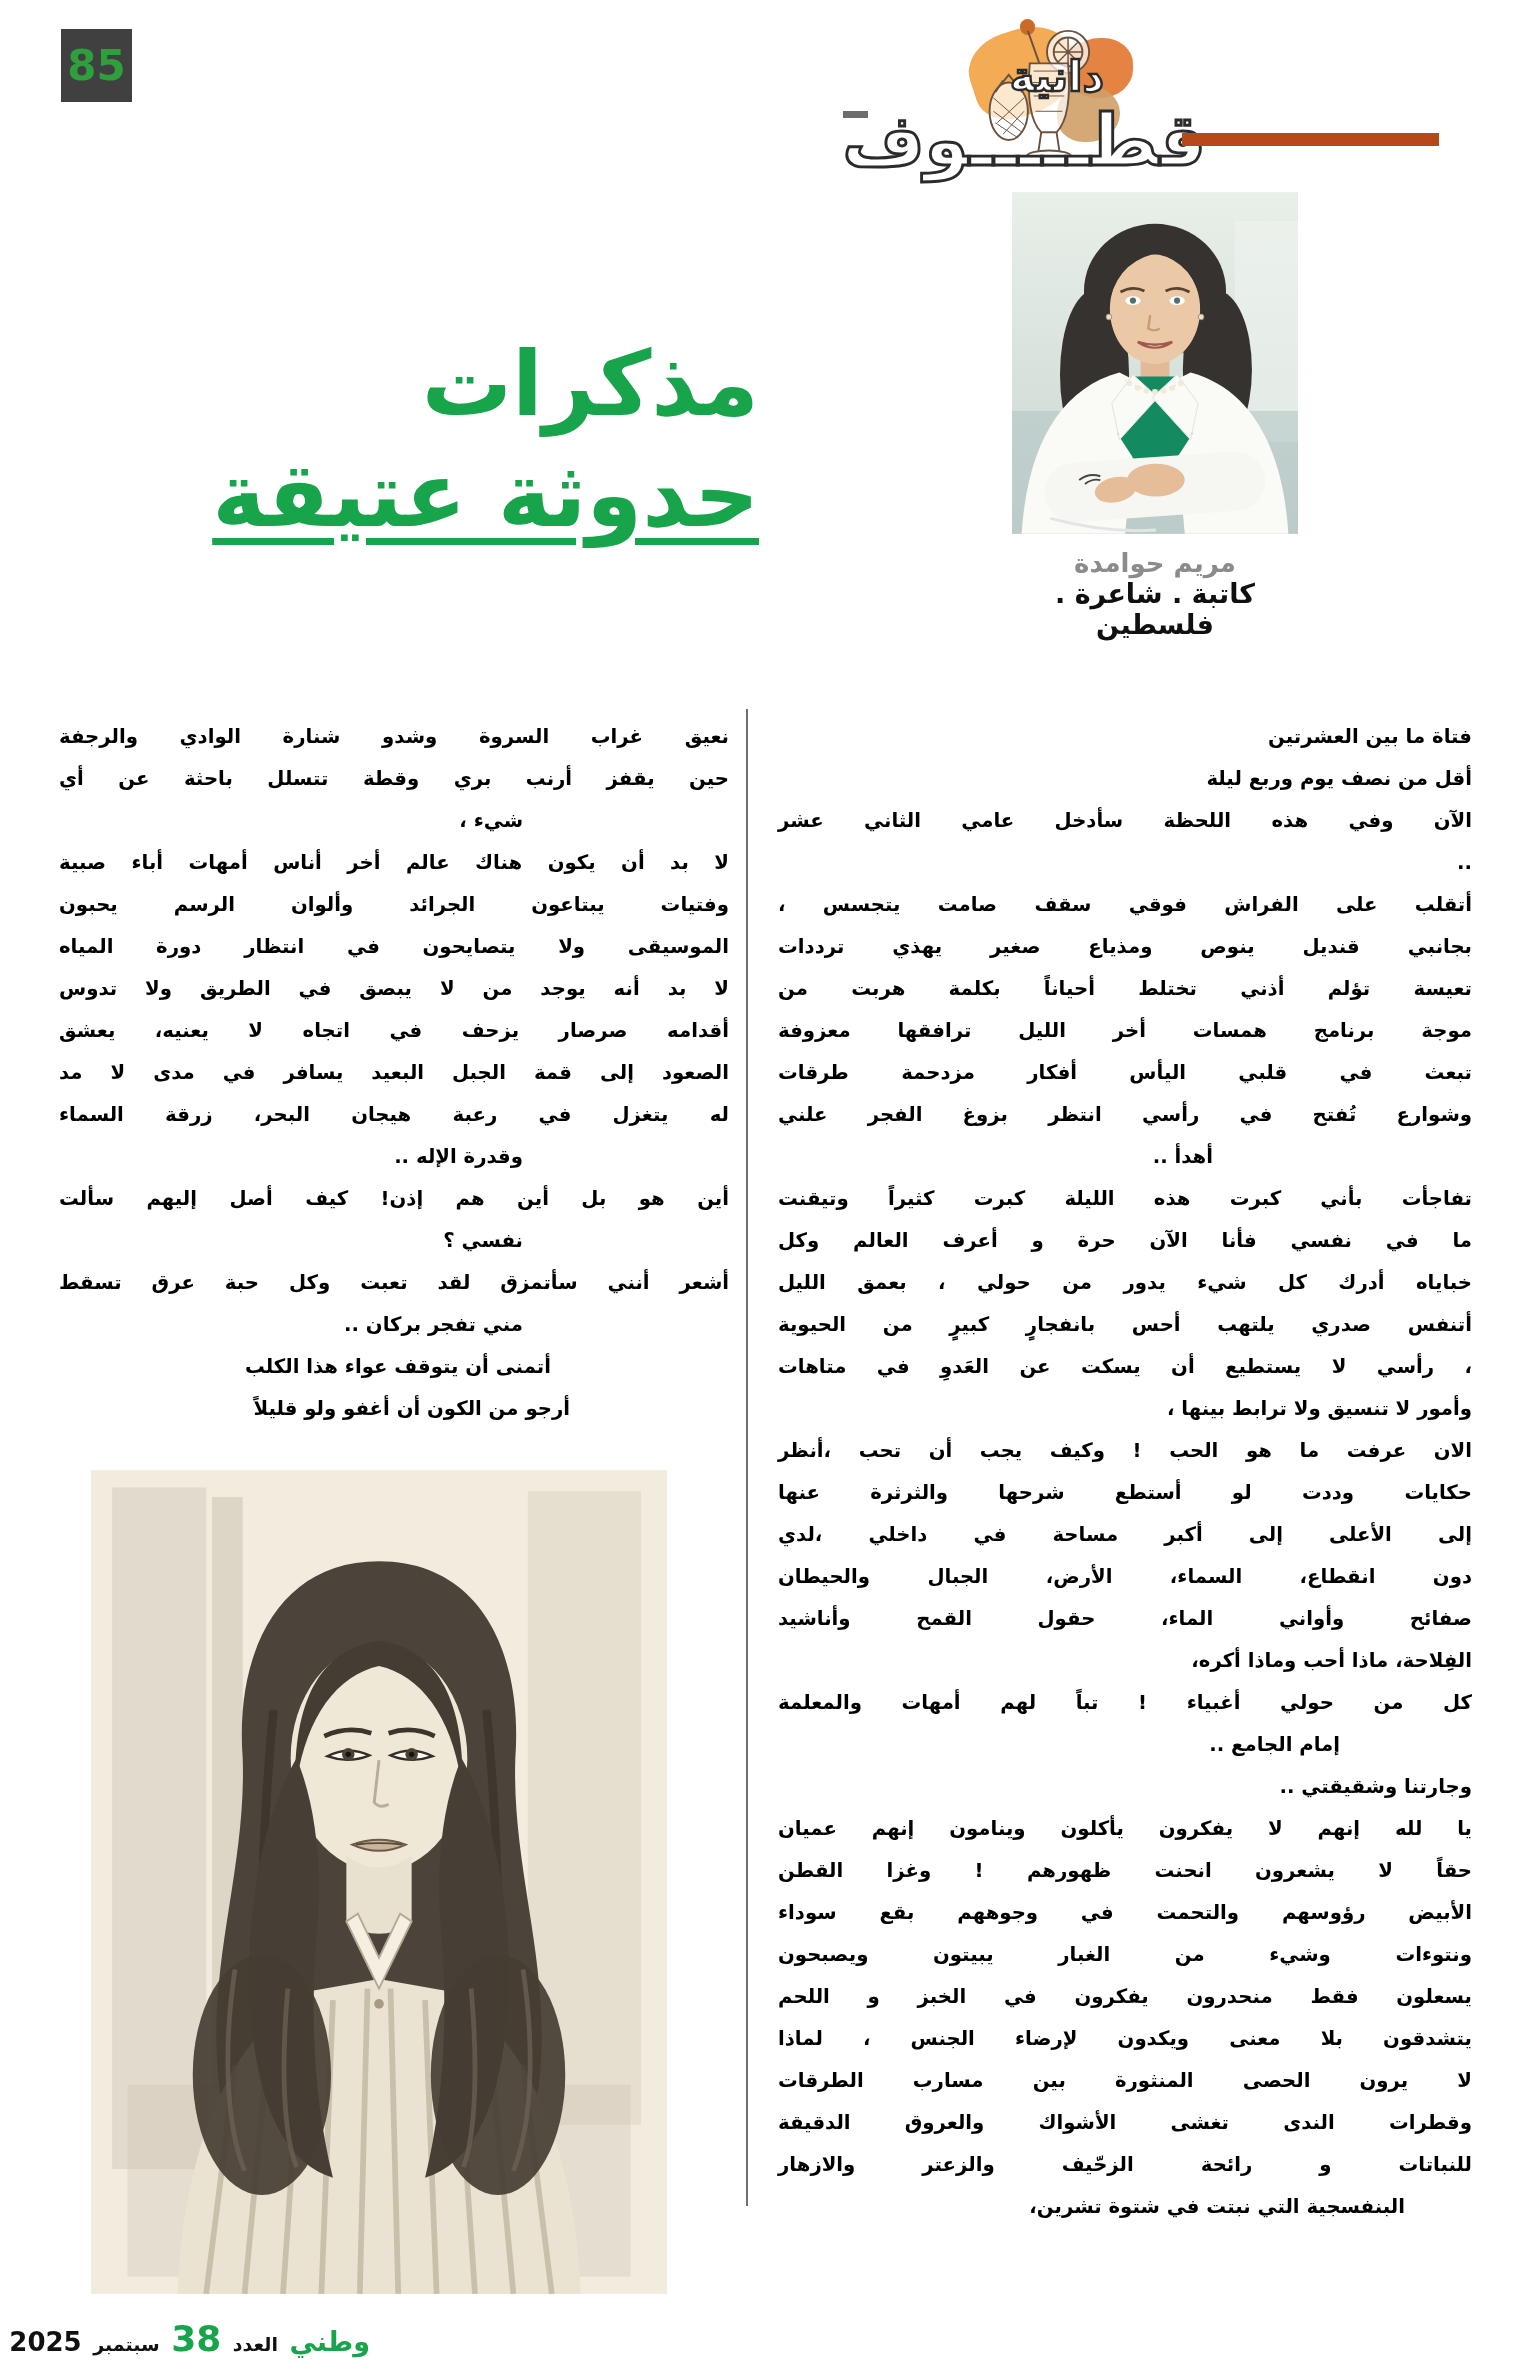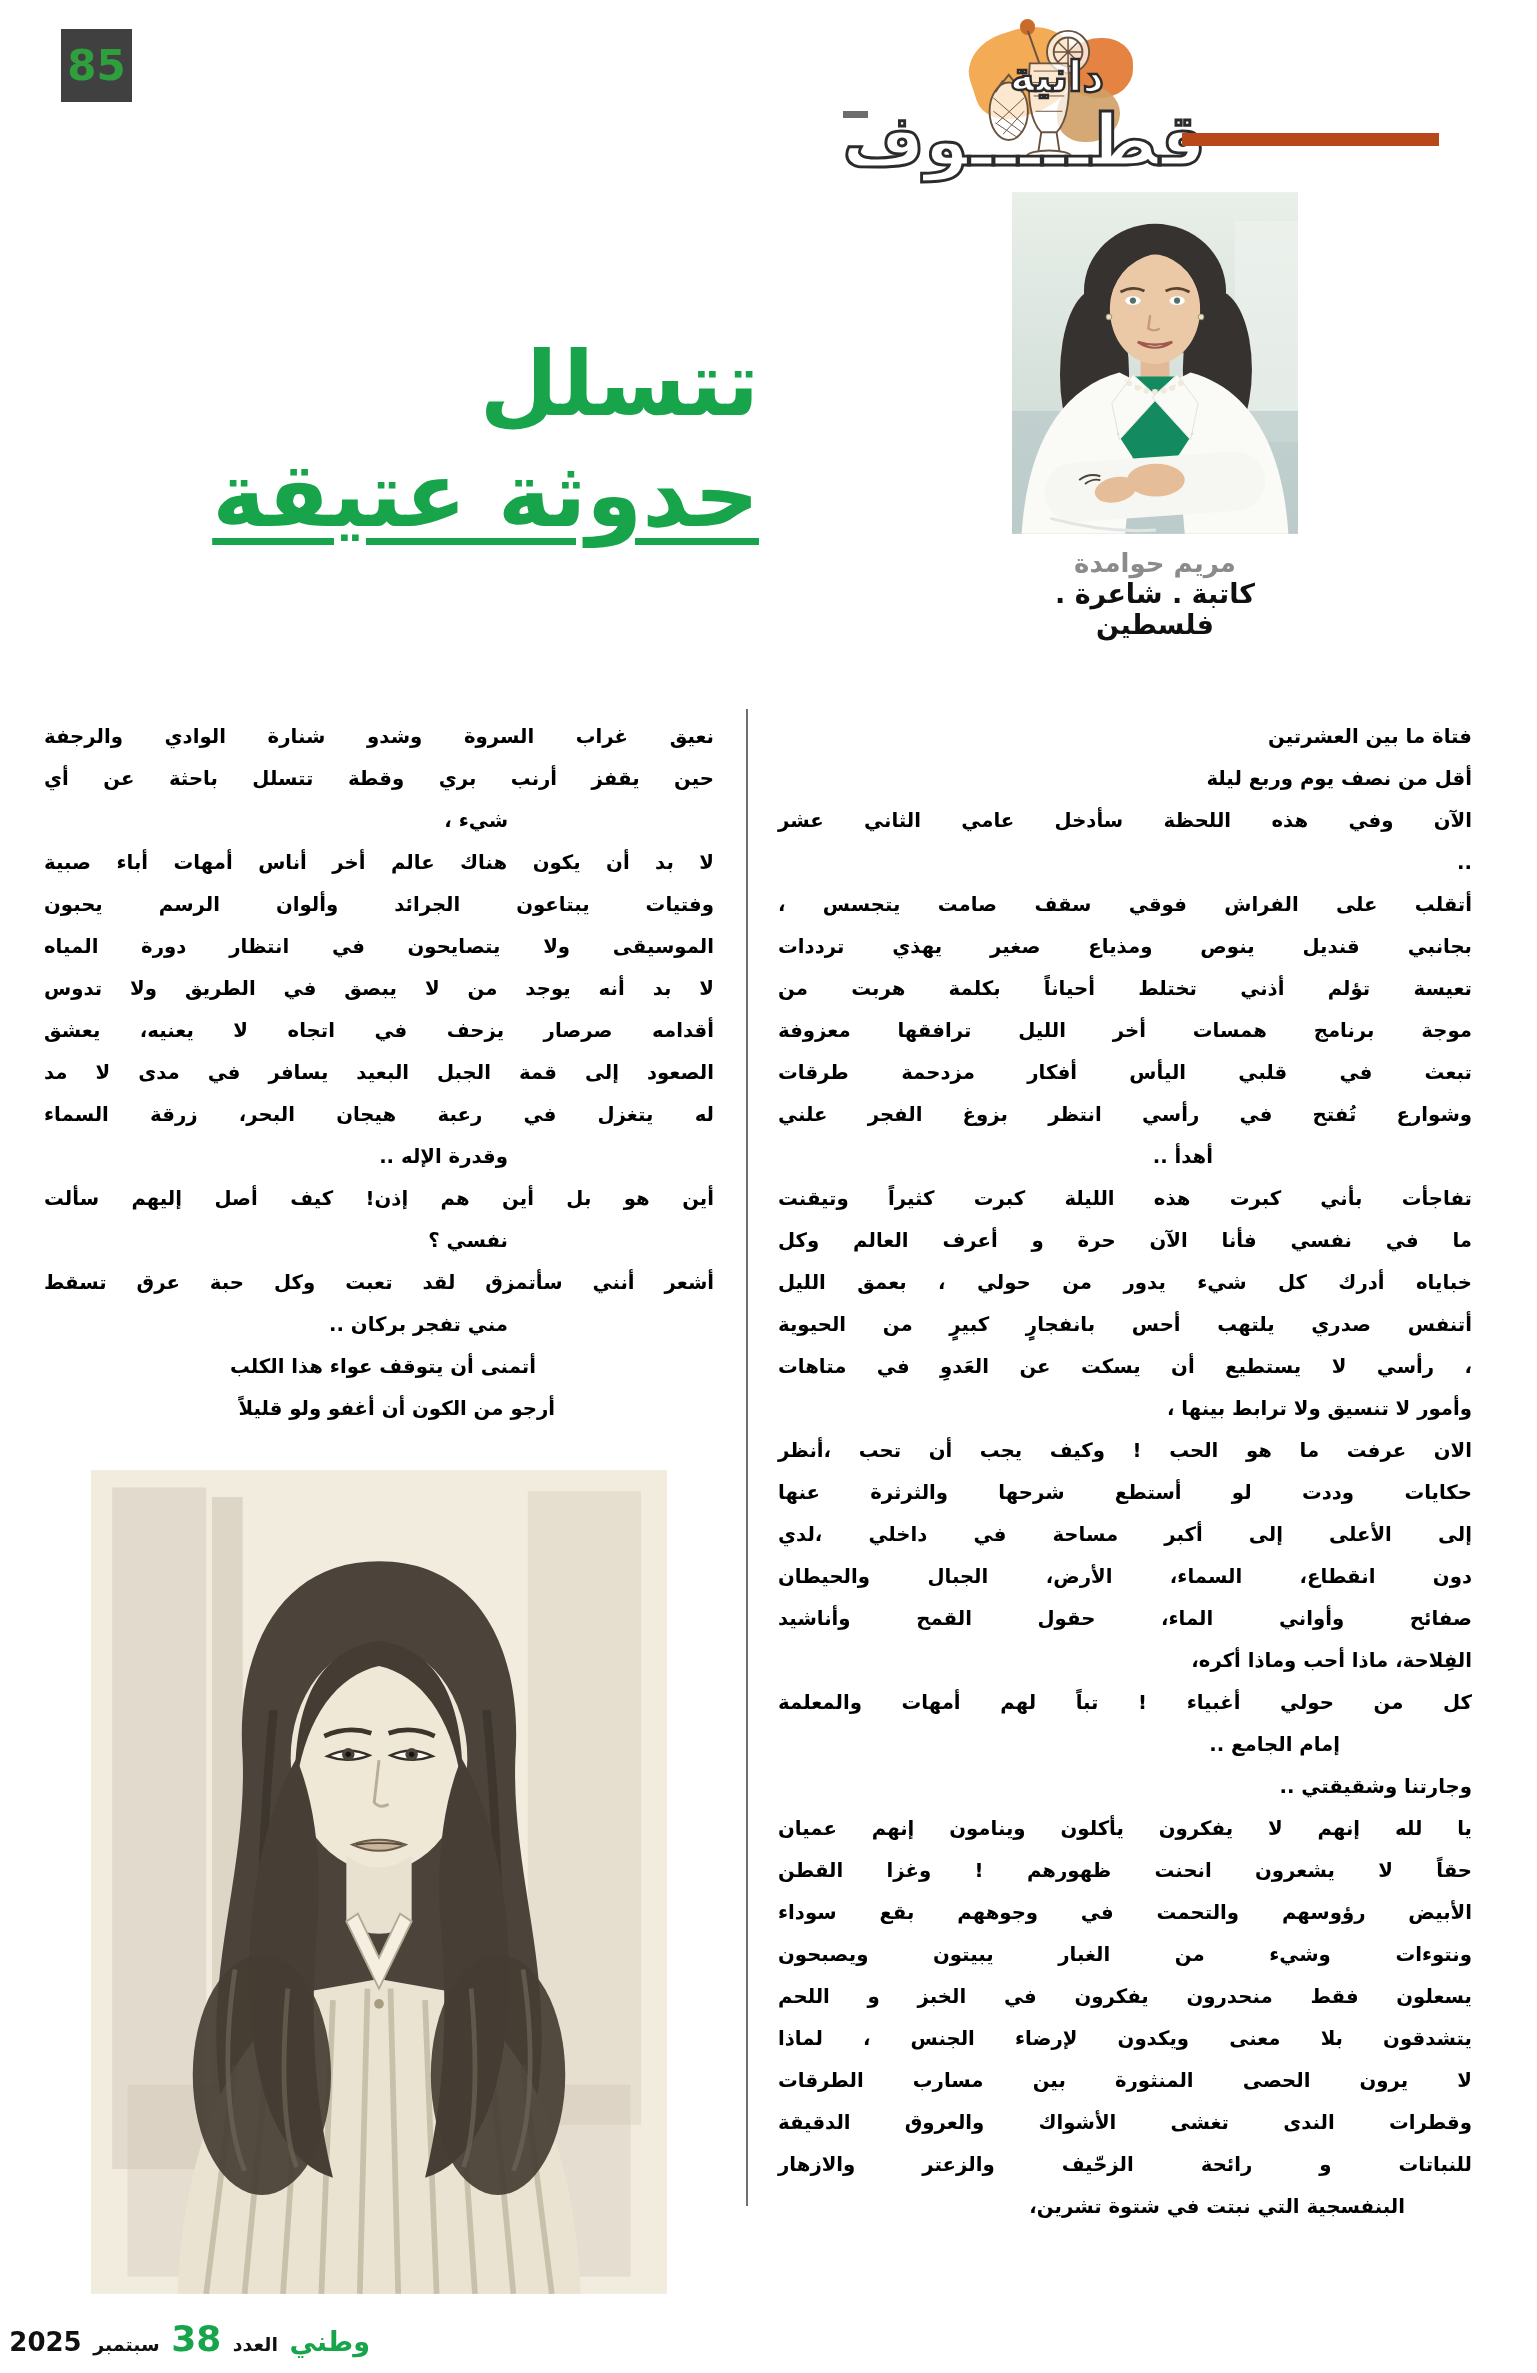--- a/index.html
+++ b/index.html
@@ -36,21 +36,21 @@
              text-decoration-thickness:6.7px;text-underline-offset:11.5px;}
 
   
   .author-fig{position:absolute;left:1012px;top:192px;width:286px;text-align:center;}
   .author-name{margin-top:9.6px;font-size:26px;font-weight:bold;color:#8b8b8b;direction:rtl;}
   .author-role{margin-top:0;font-size:27px;font-weight:bold;color:#101010;direction:rtl;}
 
   
   .col{position:absolute;top:716px;direction:rtl;font-weight:bold;color:#000;font-size:19.7px;}
   .col-right{left:778px;width:694px;}
-  .col-left{left:44px;width:670px;}
+  .col-left{left:59px;width:670px;}
   .line{line-height:42px;height:42px;}
   .j{text-align:justify;text-align-last:justify;}
   .r{text-align:right;}
   .c{text-align:right;}
   .divider{position:absolute;left:746px;top:709px;width:1.9px;height:1497px;background:#6f6f6f;}
 
   
   .sketch{position:absolute;left:91px;top:1470px;width:576px;height:824px;}
 
   
@@ -91,21 +91,21 @@
         <ellipse cx="72" cy="139" rx="23" ry="6"></ellipse>
         <path d="M62,42 L50,8" fill="none"></path>
       </g>
     </svg>
     <div class="logo-main">قطـــــوف</div>
     <div class="logo-sub">دانية</div>
   </div>
   <div class="header-bar"></div>
 
   <div class="title">
-    <div class="l1">تتسلل</div>
+    <div class="l1">مذكرات</div>
     <div class="l2">حدوثة عتيقة</div>
   </div>
 
   <div class="author-fig">
     <svg width="286" height="342" viewBox="0 0 298 356">
       <defs>
         <linearGradient id="bgg" x1="0" y1="0" x2="0" y2="1">
           <stop offset="0" stop-color="#e9efe9"></stop>
           <stop offset="1" stop-color="#c9d7d3"></stop>
         </linearGradient>

